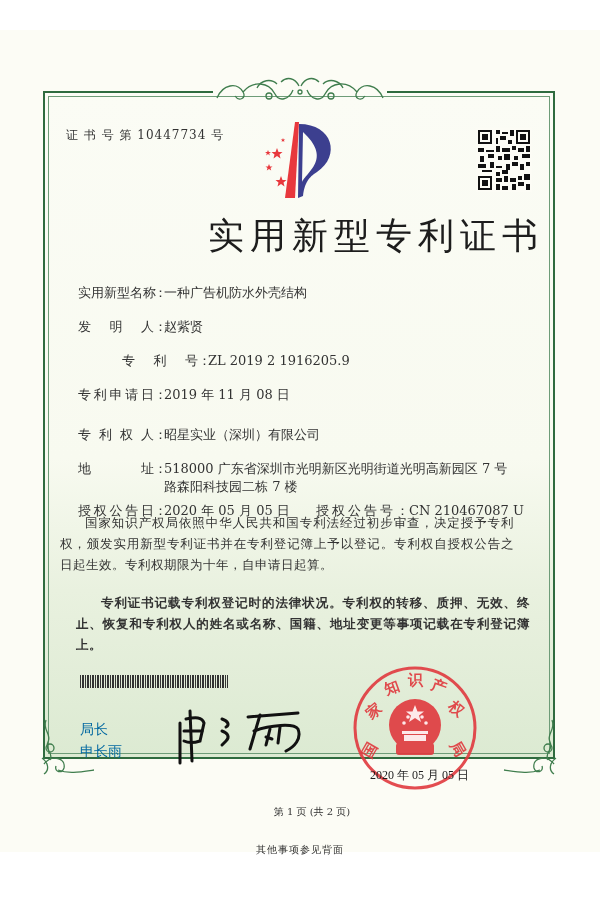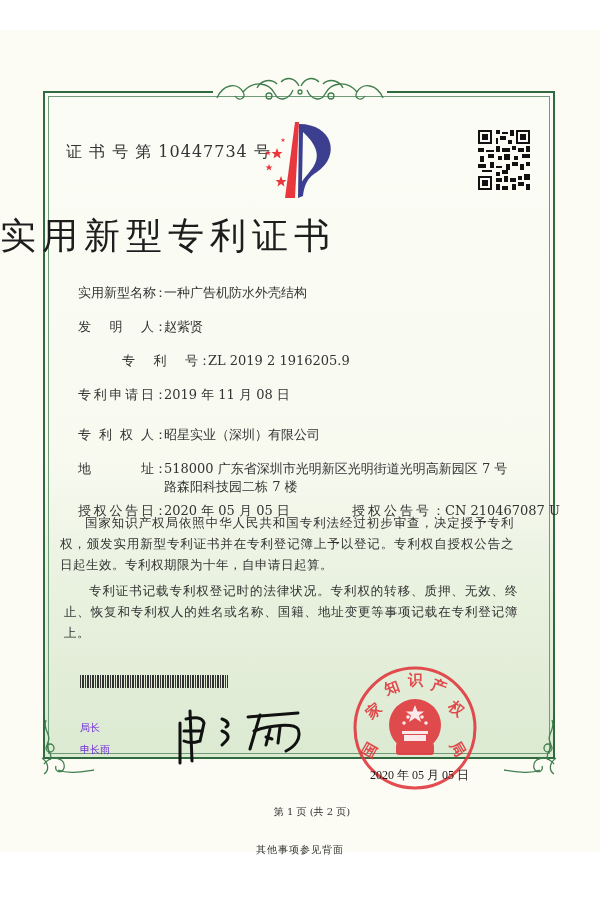--- a/index.html
+++ b/index.html
@@ -54,22 +54,22 @@
       position: absolute;
       width: 60px;
       height: 60px;
     }
     .corner.bl { left: 38px; top: 718px; }
     .corner.br { left: 500px; top: 718px; transform: scaleX(-1); }
 
     .cert-no {
       position: absolute;
       left: 66px;
-      top: 142px;
-      font-size: 16px;
+      top: 127px;
+      font-size: 12px;
       letter-spacing: 1px;
       color: #333;
     }
     .logo {
       position: absolute;
       left: 255px;
       top: 118px;
       width: 90px;
       height: 82px;
     }
@@ -78,21 +78,21 @@
       left: 476px;
       top: 128px;
       width: 56px;
       height: 64px;
     }
     .title {
       position: absolute;
       left: 0;
       width: 544px;
       top: 212px;
-      text-align: left;
+      text-align: right;
       font-family: "DejaVu Sans", "Liberation Sans", sans-serif;
       font-size: 36px;
       letter-spacing: 6px;
       color: #1d1d1d;
     }
     .fields {
       position: absolute;
       left: 78px;
       top: 284px;
       width: 470px;
@@ -113,21 +113,20 @@
     .field .sep { display: inline-block; width: 10px; }
     .field .value { display: inline-block; }
     .addr-line2 {
       position: absolute;
       left: 86px;
       white-space: nowrap;
     }
     .pub-no {
       position: absolute;
       white-space: nowrap;
-      margin-left: 36px;
     }
     .para {
       position: absolute;
       left: 60px;
       width: 454px;
       font-size: 12.5px;
       line-height: 21px;
       color: #333;
       text-indent: 25px;
       text-align: justify;
@@ -138,22 +137,22 @@
       left: 80px;
       top: 675px;
       width: 148px;
       height: 13px;
       background: repeating-linear-gradient(90deg, #333 0px, #333 1px, transparent 1px, transparent 2px, #333 2px, #333 4px, transparent 4px, transparent 5px);
     }
     .director-title, .director-name {
       position: absolute;
       left: 80px;
       font-family: "DejaVu Sans", "Liberation Sans", sans-serif;
-      font-size: 10px;
-      color: #6d28d9;
+      font-size: 14px;
+      color: #0369a1;
     }
     .director-title { top: 721px; }
     .director-name { top: 743px; }
     .signature {
       position: absolute;
       left: 170px;
       top: 705px;
       width: 140px;
       height: 60px;
     }
@@ -331,21 +330,21 @@
   <div class="addr-line2" style="top:194px;">路森阳科技园二栋 7 楼</div>
   <div class="field" style="top:218px;">
     <span class="label">授权公告日</span><span class="sep">：</span><span class="value">2020 年 05 月 05 日</span>
   </div>
   <div class="pub-no" style="top:218px; left:238px;">
     <span style="letter-spacing:3px;">授权公告号</span><span>：</span><span>CN 210467087 U</span>
   </div>
 </div>
 
 <p class="para" style="top:512px; margin:0;">国家知识产权局依照中华人民共和国专利法经过初步审查，决定授予专利权，颁发实用新型专利证书并在专利登记簿上予以登记。专利权自授权公告之日起生效。专利权期限为十年，自申请日起算。</p>
-<p class="para" style="top:576px; margin:4px;">专利证书记载专利权登记时的法律状况。专利权的转移、质押、无效、终止、恢复和专利权人的姓名或名称、国籍、地址变更等事项记载在专利登记簿上。</p>
+<p class="para" style="top:576px; margin:16px;font-weight:bold;">专利证书记载专利权登记时的法律状况。专利权的转移、质押、无效、终止、恢复和专利权人的姓名或名称、国籍、地址变更等事项记载在专利登记簿上。</p>
 
 <div class="barcode"></div>
 
 <div class="director-title">局长</div>
 <div class="director-name">申长雨</div>
 
 <svg class="signature" viewBox="0 0 140 60">
   <g fill="none" stroke="#111" stroke-width="3" stroke-linecap="round">
     <path d="M10 18 L10 58"></path>
     <path d="M16 14 C26 12, 32 12, 34 18 L30 36 C24 38, 18 38, 14 36"></path>

